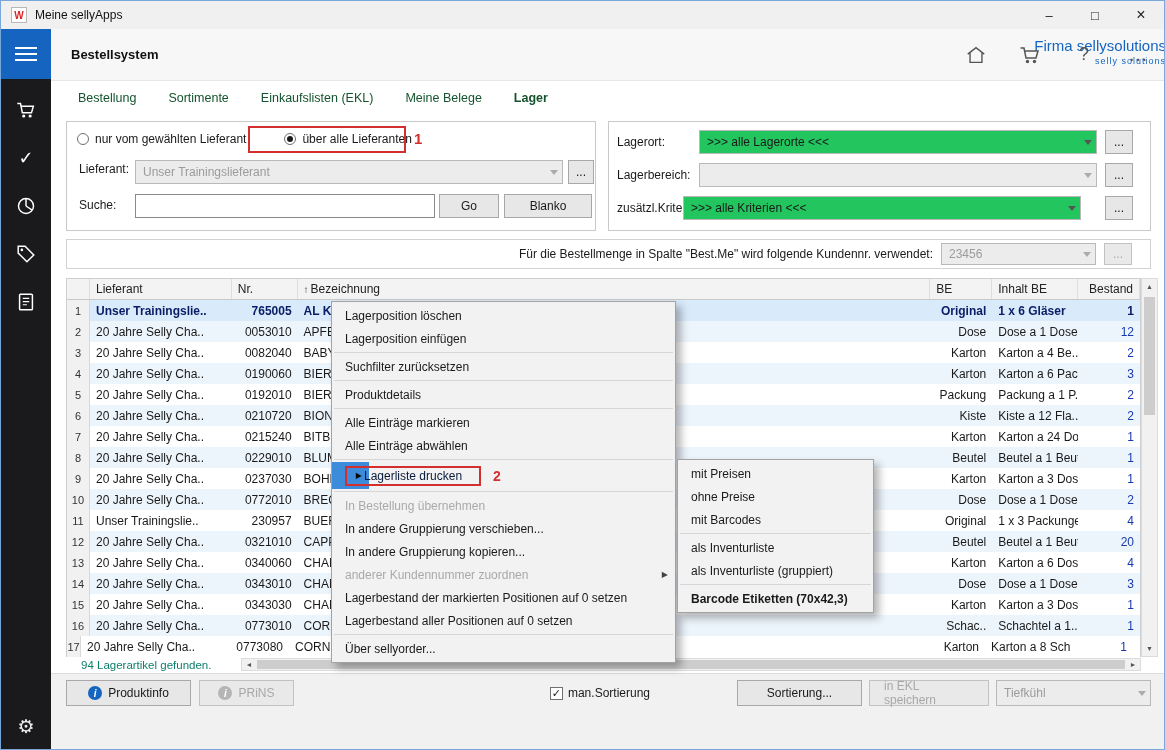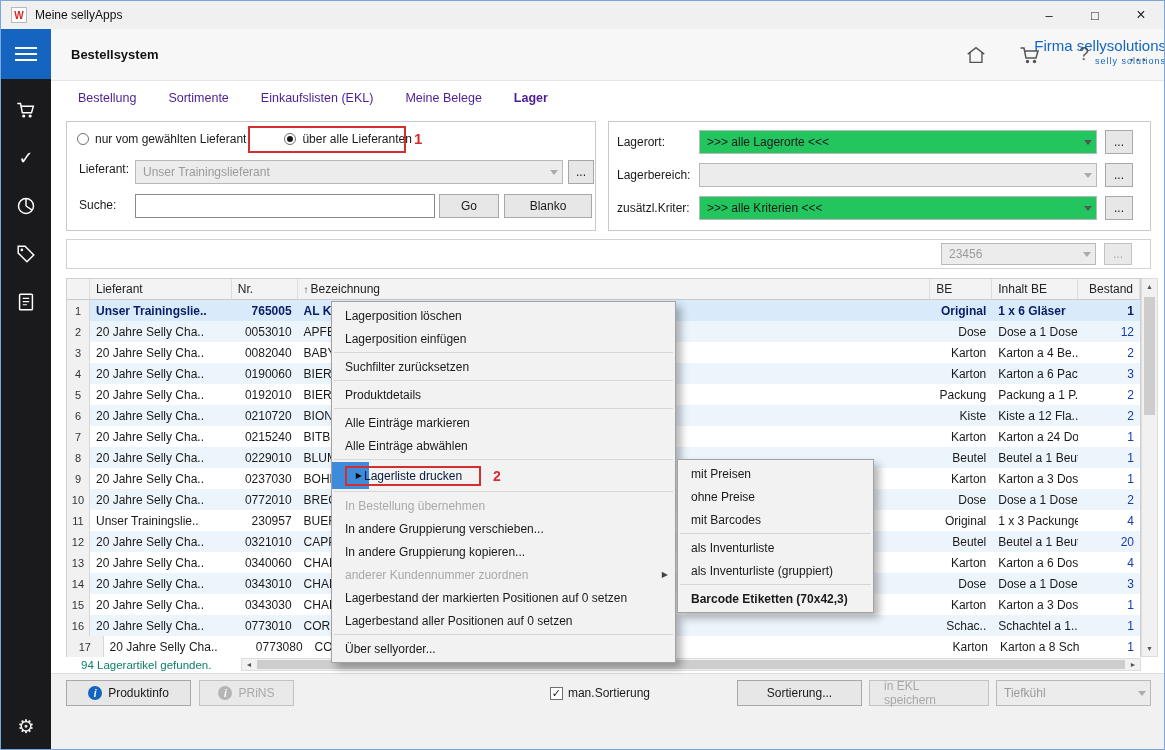--- a/index.html
+++ b/index.html
@@ -26,21 +26,21 @@
 
   
   .sidebar{position:absolute;left:0;top:78px;width:50px;height:672px;background:#1a1a1c;display:flex;flex-direction:column;align-items:center}
   .side-icons{display:flex;flex-direction:column;gap:26px;padding-top:20px;align-items:center}
   .sicon{width:22px;height:22px;color:#fff;display:flex;align-items:center;justify-content:center;font-size:18px}
   .side-gear{margin-top:auto;margin-bottom:14px;color:#ececec;font-size:19px}
 
   
   .main{position:absolute;left:50px;top:80px;width:1115px;height:592px;background:#fff}
   .tabs{position:absolute;left:27px;top:10px;display:flex;gap:32px;font-size:12.5px}
-  .tab{color:#4c1d95;cursor:default}
+  .tab{color:#14532d;cursor:default}
   .tab.active{font-weight:bold}
 
   .gbox{position:absolute;border:1px solid #c9c9c9;background:#fff}
   #gbox-left{left:15px;top:40px;width:530px;height:110px}
   #gbox-right{left:557px;top:40px;width:543px;height:110px}
   .frow{position:absolute;display:flex;align-items:center}
   .radio{display:flex;align-items:center;gap:6px;margin-right:26px;white-space:nowrap}
   .rdot{width:12px;height:12px;border:1px solid #707070;border-radius:50%;background:#fff;position:relative;flex:none}
   .rdot.on::after{content:"";position:absolute;left:2px;top:2px;width:6px;height:6px;border-radius:50%;background:#1a1a1a}
   .flabel{white-space:nowrap}
@@ -249,30 +249,31 @@
         <span class="val"></span>
         <span class="arrbox">
             <span class="tri"></span>
           </span>
       </div>
       <div class="btn" style="position:absolute;left:496px;top:41px;width:28px;height:24px">...</div>
 
       <div class="frow" style="left:8px;top:79px">
           <span class="flabel">zusätzl.Kriter:</span>
         </div>
-      <div class="combo" style="position:absolute;left:90px;top:74px;width:398px">
+      <div class="combo" style="position:absolute;left:74px;top:74px;width:398px">
         <span class="val">&gt;&gt;&gt; alle Kriterien &lt;&lt;&lt;</span>
         <span class="arrbox">
             <span class="tri"></span>
           </span>
       </div>
       <div class="btn" style="position:absolute;left:496px;top:74px;width:28px;height:24px">...</div>
     </div>
 
     <div class="infobar">
+      <span class="txt">Für die Bestellmenge in Spalte "Best.Me" wird folgende Kundennr. verwendet:</span>
       <div class="combo dis" style="width:155px;height:22px">
         <span class="val">23456</span>
         <span class="arrbox">
             <span class="tri"></span>
           </span>
       </div>
       <div class="btn dis" style="width:28px;height:22px">...</div>
     </div>
 
     <div class="table">
@@ -439,21 +440,21 @@
           <div class="trow alt">
             <div class="td c numcell" style="width: 23px;">16</div>
             <div class="td l" style="width: 142px;">20 Jahre Selly Cha..</div>
             <div class="td r" style="width: 66px;">0773010</div>
             <div class="td l" style="width: 634px;">CORN</div>
             <div class="td r" style="width: 62px;">Schac..</div>
             <div class="td l" style="width: 86px;">Schachtel a 1..</div>
             <div class="td r bestand" style="width: 62px;">1</div>
           </div>
           <div class="trow">
-            <div class="td c numcell" style="width: 37px;">17</div>
+            <div class="td c numcell" style="width: 14px;">17</div>
             <div class="td l" style="width: 142px;">20 Jahre Selly Cha..</div>
             <div class="td r" style="width: 66px;">0773080</div>
             <div class="td l" style="width: 634px;">CORN</div>
             <div class="td r" style="width: 62px;">Karton</div>
             <div class="td l" style="width: 86px;">Karton a 8 Sch..</div>
             <div class="td r bestand" style="width: 62px;">1</div>
           </div>
         </div>
     </div>
 

